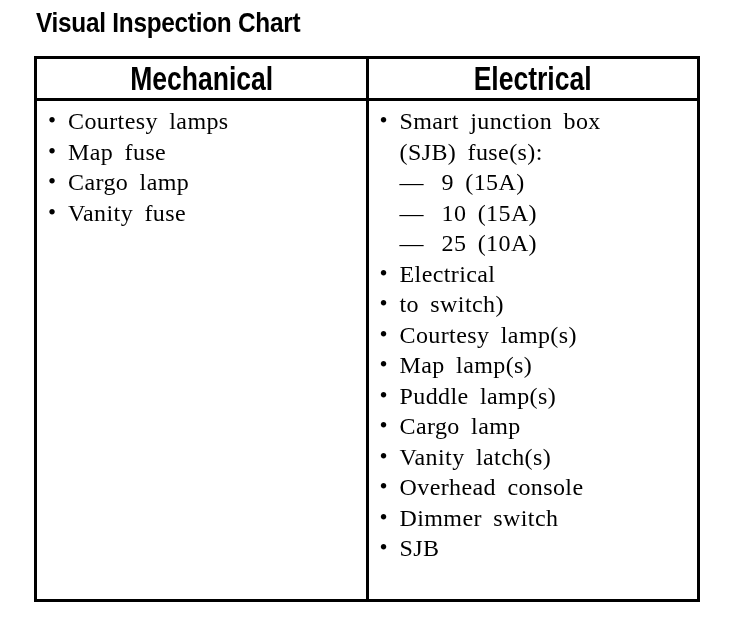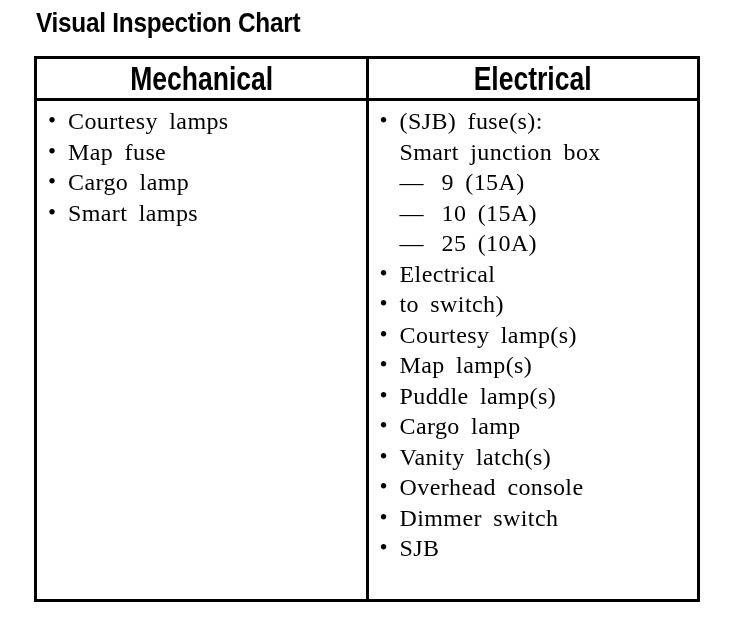--- a/index.html
+++ b/index.html
@@ -124,34 +124,34 @@
         </li>
         <li class="bullet-item">
           <span class="bullet">•</span>
           <div class="item-body">
               <div class="item-line">Cargo lamp</div>
             </div>
         </li>
         <li class="bullet-item">
           <span class="bullet">•</span>
           <div class="item-body">
-              <div class="item-line">Smart lamps</div>
+              <div class="item-line">Vanity fuse</div>
             </div>
         </li>
       </ul>
     </div>
 
     <div class="body-cell">
       <ul class="bullet-list">
 
         <li class="bullet-item">
           <span class="bullet">•</span>
           <div class="item-body">
+            <div class="item-line">Smart junction box</div>
             <div class="item-line">(SJB) fuse(s):</div>
-            <div class="item-line">Smart junction box</div>
             <div class="sub-item">
               <span class="dash">—</span>
               <span class="sub-item-text">9 (15A)</span>
             </div>
             <div class="sub-item">
               <span class="dash">—</span>
               <span class="sub-item-text">10 (15A)</span>
             </div>
             <div class="sub-item">
               <span class="dash">—</span>

